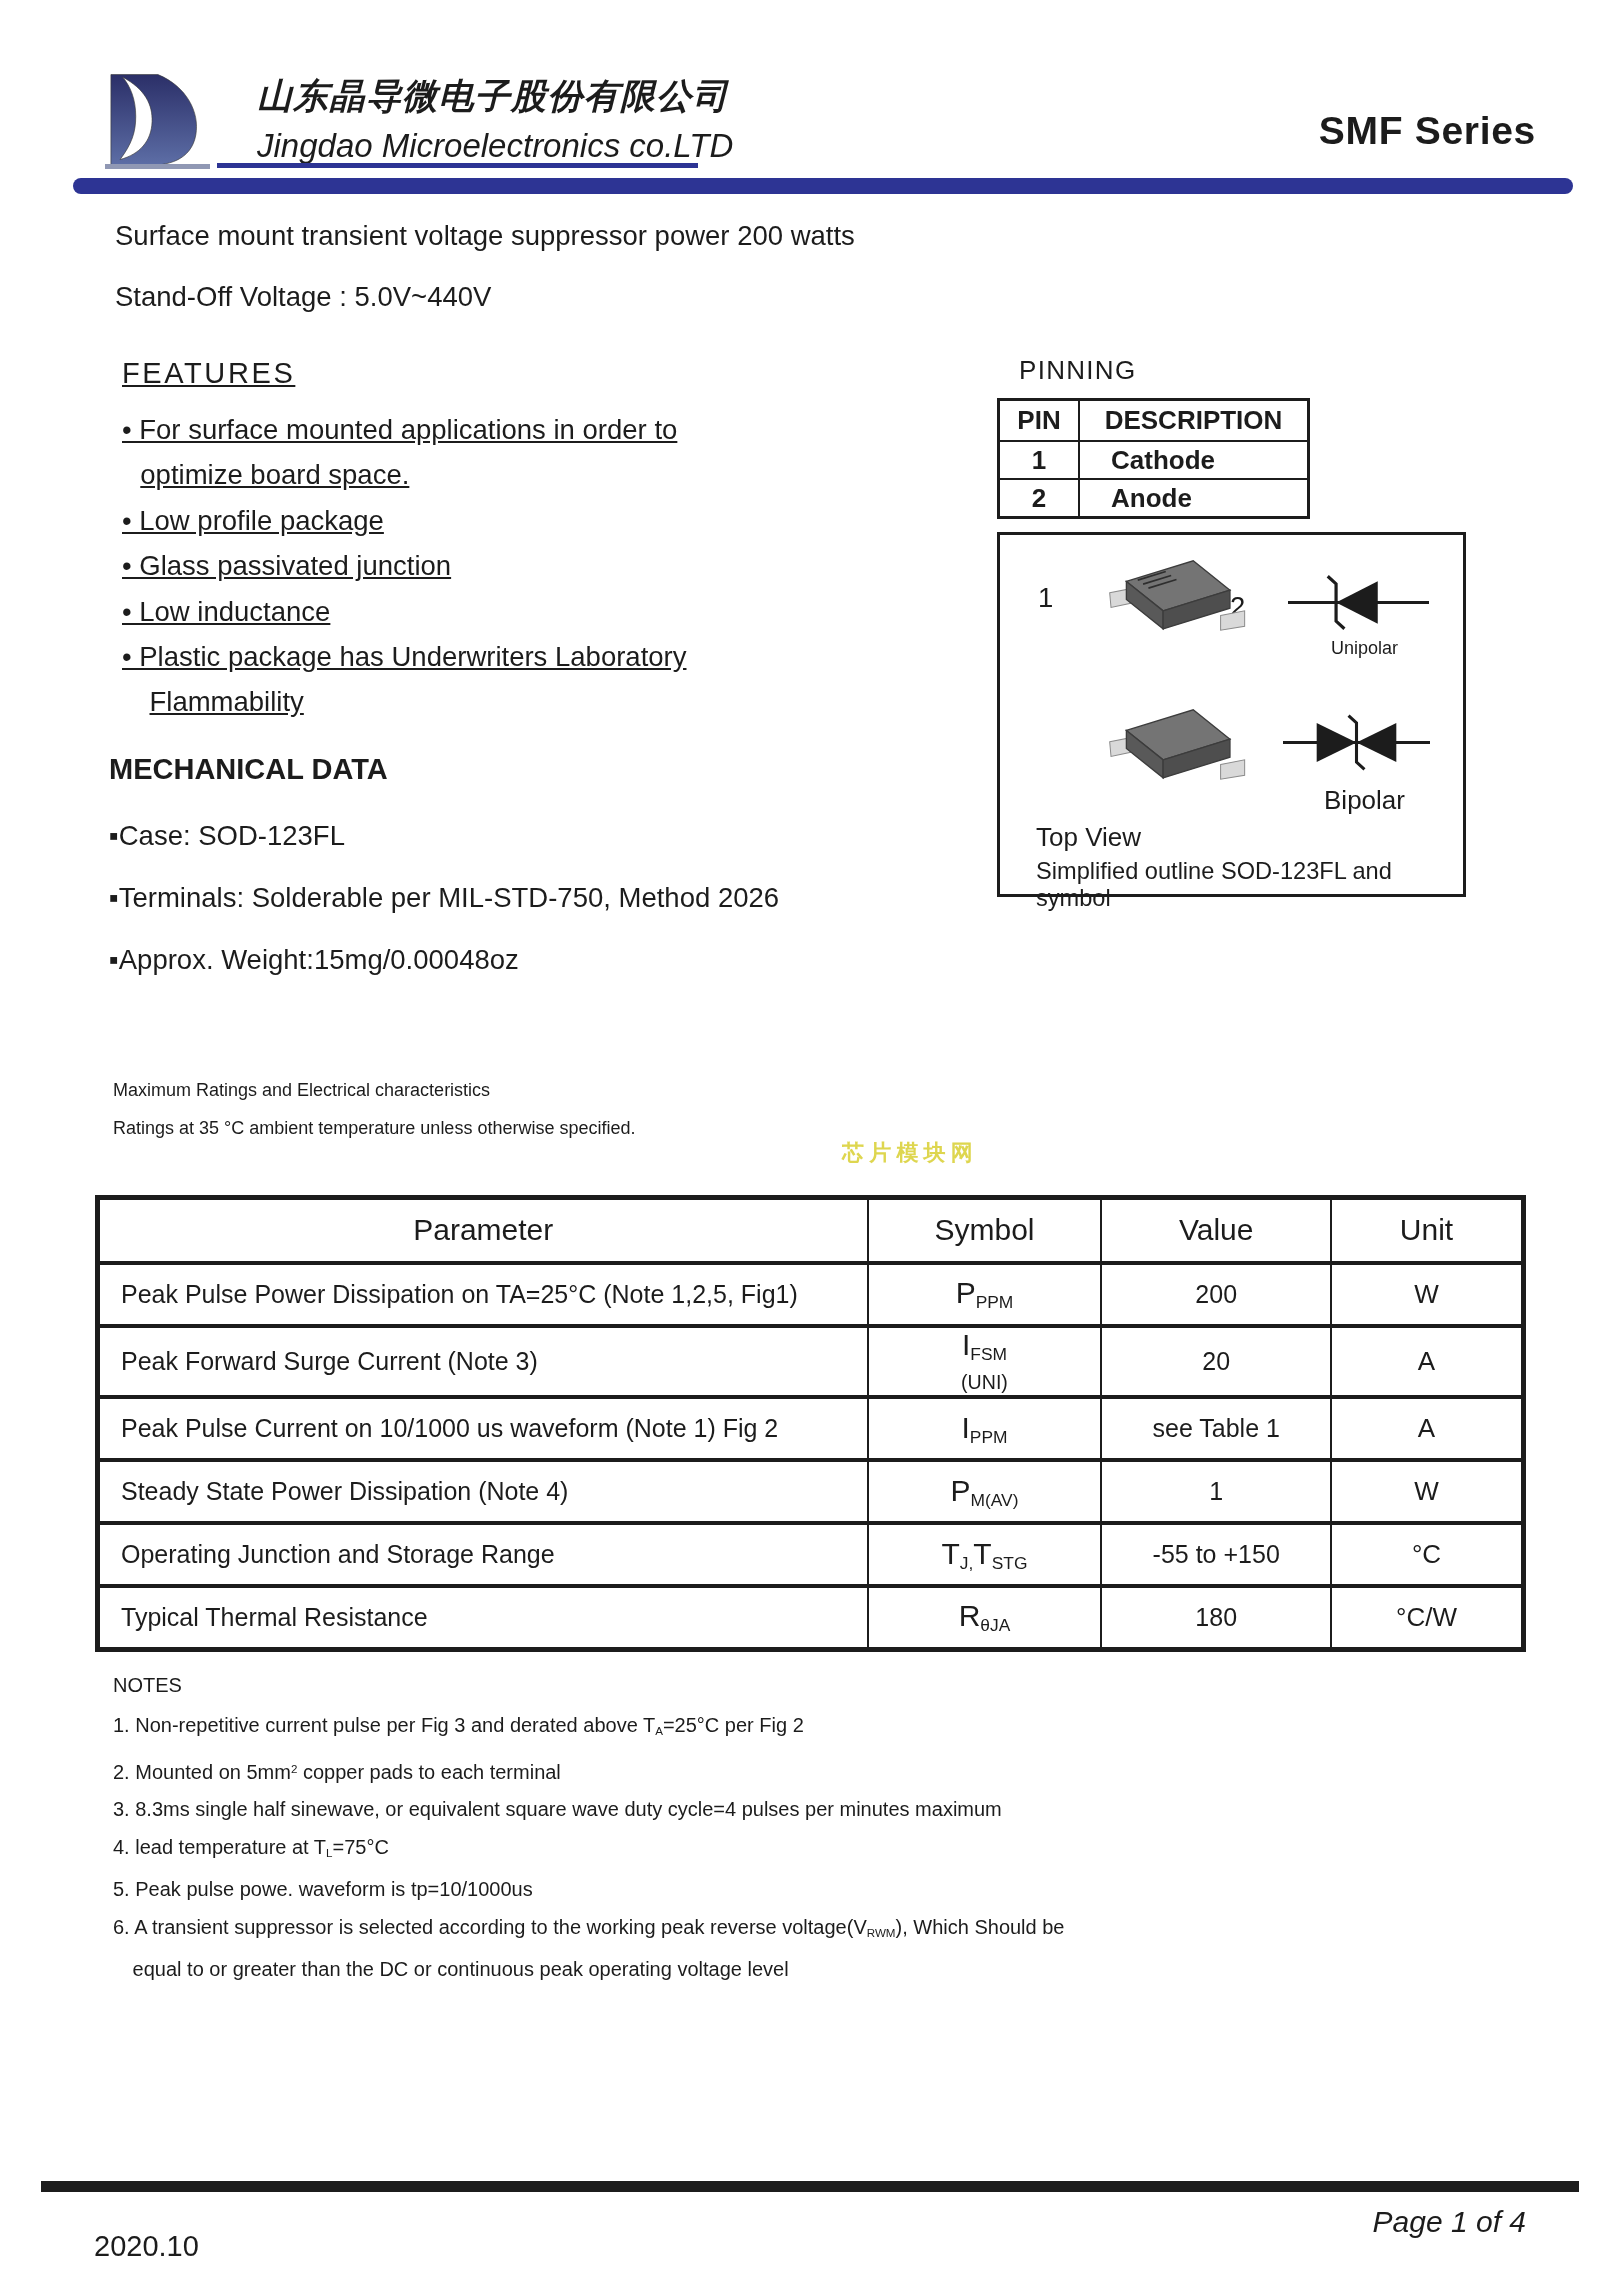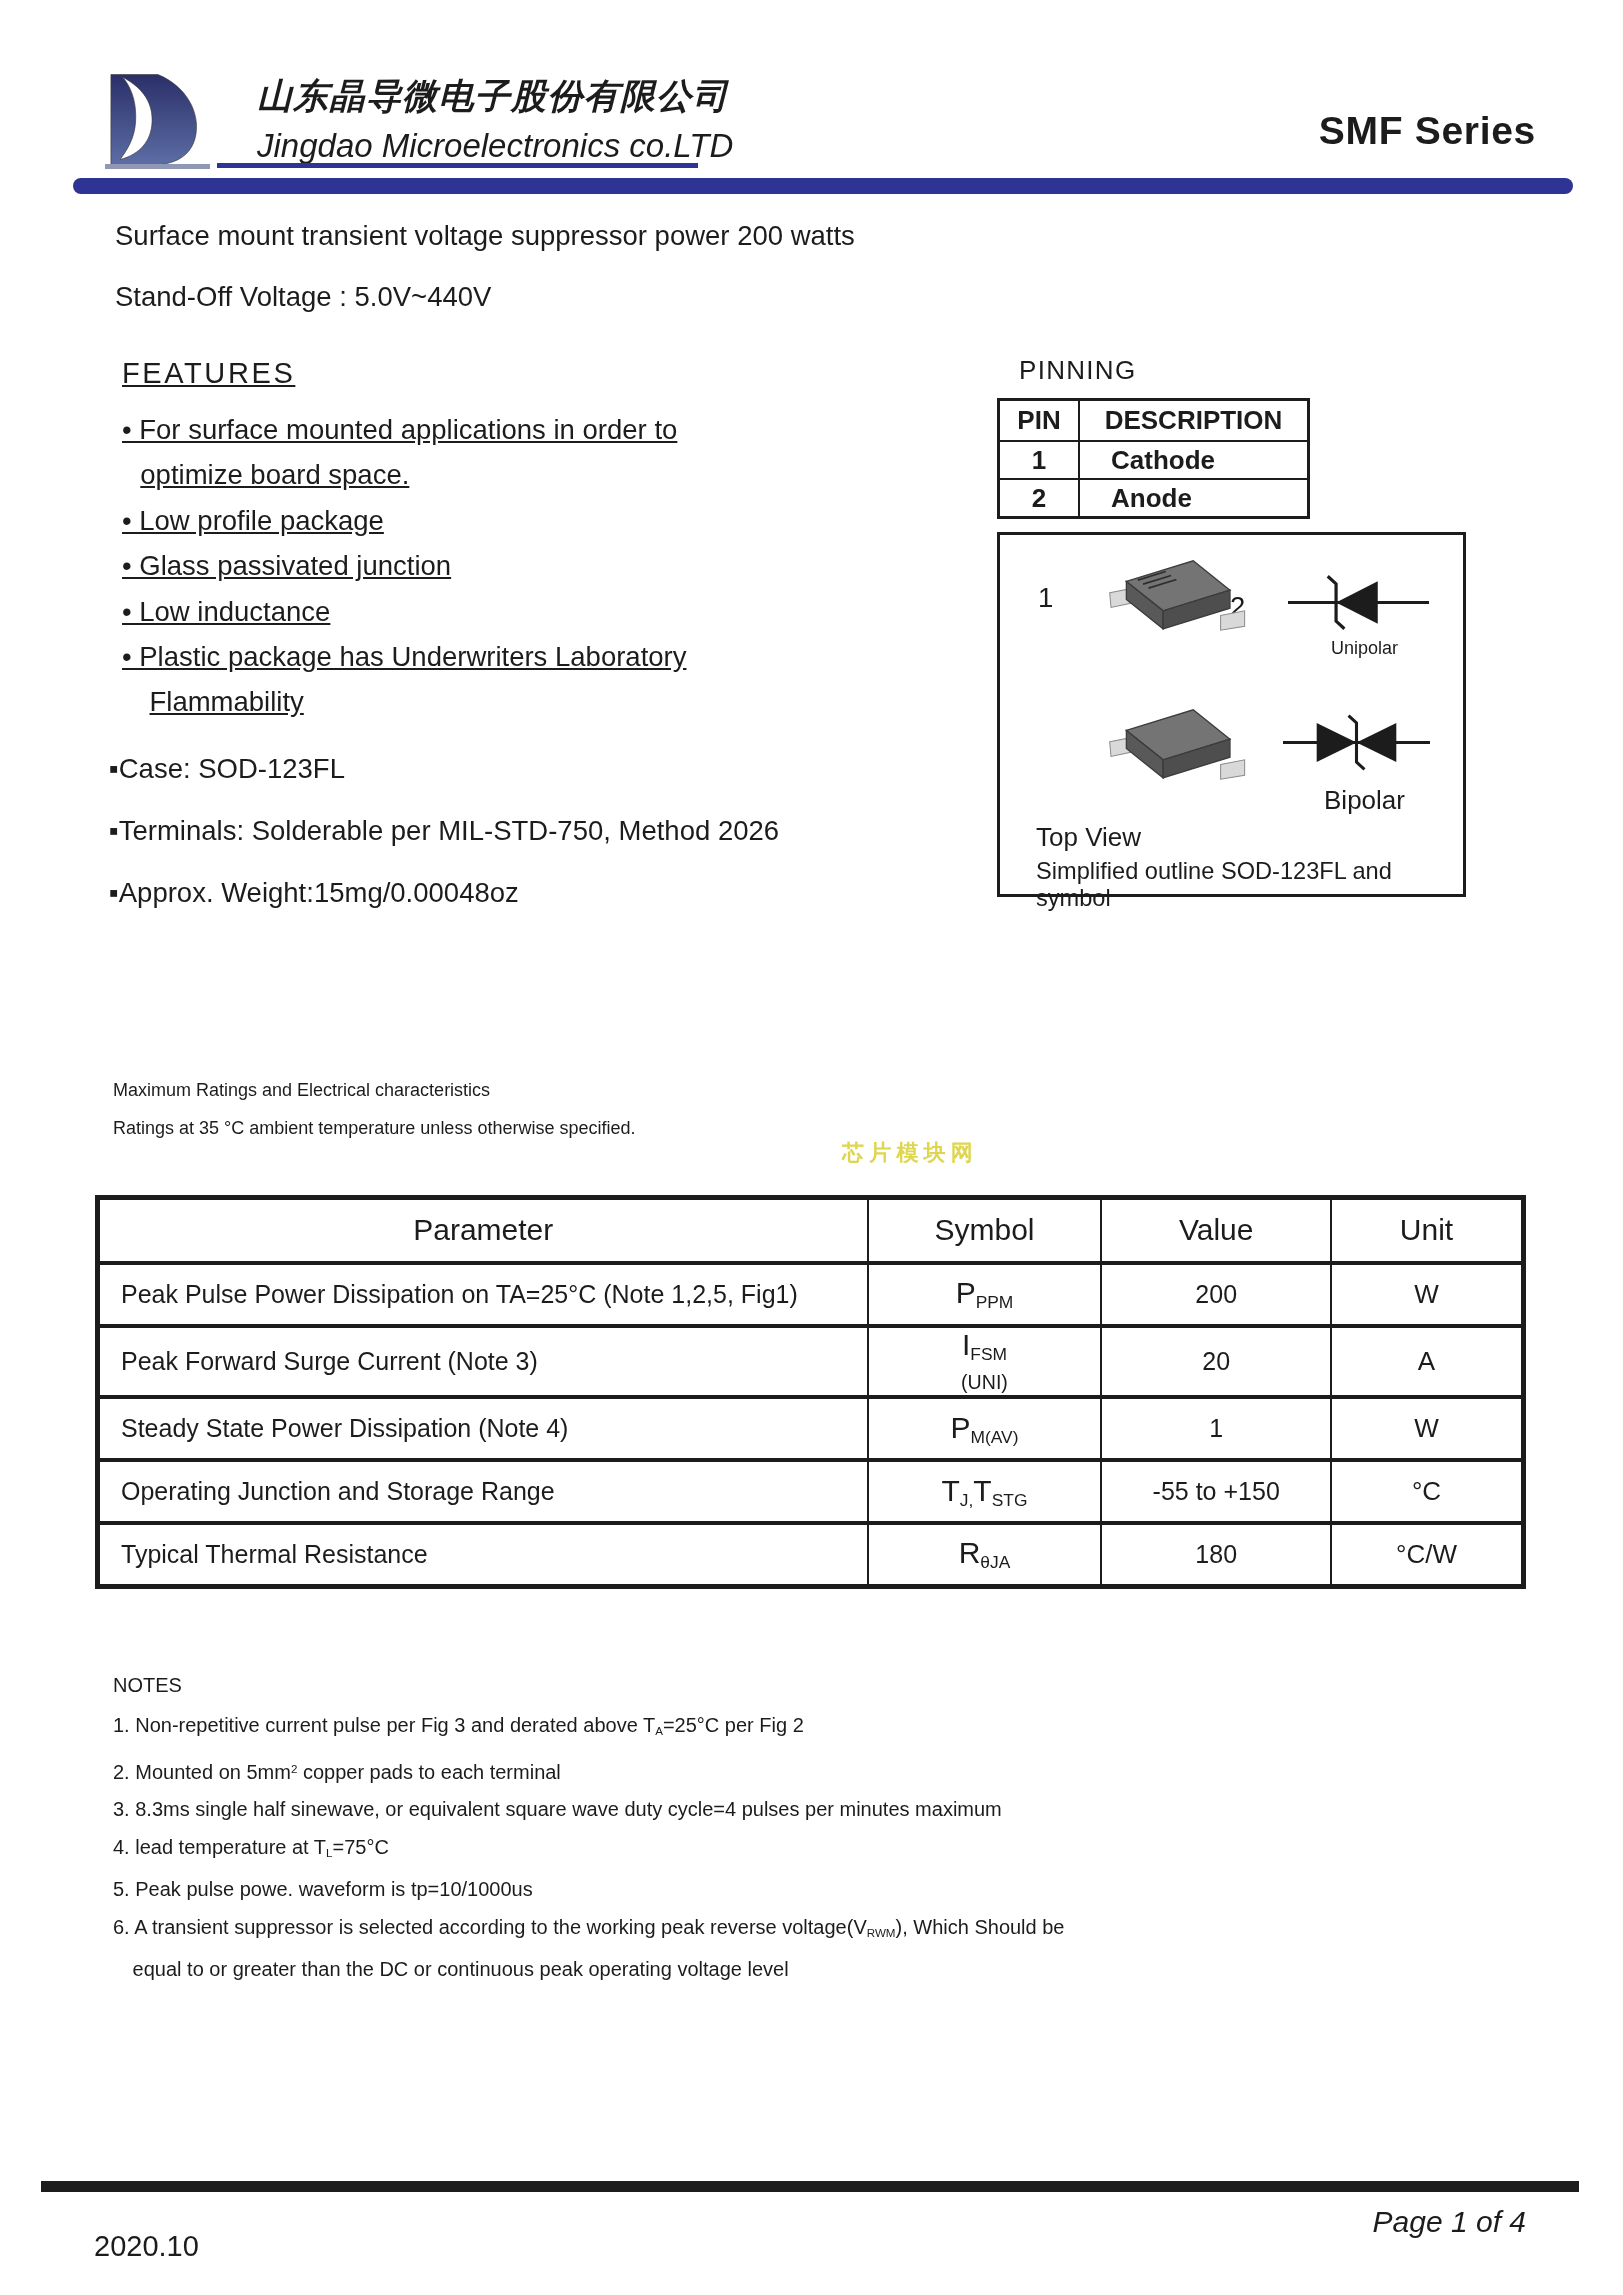--- a/index.html
+++ b/index.html
@@ -188,20 +188,21 @@
       <polygon points="120,50 185,18 185,82" fill="#1c1c1c"></polygon>
       <polyline points="107,6 120,18 120,82 133,94" fill="none" stroke="#1c1c1c" stroke-width="5"></polyline>
     </svg>
     <div class="bi-label">Bipolar</div>
 
     <div class="outline-cap1">Top View</div>
     <div class="outline-cap2">Simplified outline SOD-123FL and symbol</div>
   </div>
 
   <div class="mech">
+    <div class="mech-heading">MECHANICAL DATA</div>
     <div class="mech-item">▪Case: SOD-123FL</div>
     <div class="mech-item">▪Terminals: Solderable per MIL-STD-750, Method 2026</div>
     <div class="mech-item">▪Approx. Weight:15mg/0.00048oz</div>
   </div>
 
   <div class="watermark">芯片模块网</div>
   <div class="ratings-head">
     <div>Maximum Ratings and Electrical characteristics</div>
     <div class="ratings-sub">Ratings at 35 °C ambient temperature unless otherwise specified.</div>
   </div>
@@ -226,20 +227,26 @@
       <td class="val-cell">200</td>
       <td class="unit-cell">W</td>
     </tr>
     <tr>
       <td class="param-cell">Peak Forward Surge Current (Note 3)</td>
       <td class="sym-cell">I<sub>FSM</sub><br><span class="seg-small">(UNI)</span></td>
       <td class="val-cell">20</td>
       <td class="unit-cell">A</td>
     </tr>
     <tr>
+      <td class="param-cell">Peak Pulse Current on 10/1000 us waveform (Note 1) Fig 2</td>
+      <td class="sym-cell">I<sub>PPM</sub></td>
+      <td class="val-cell">see Table 1</td>
+      <td class="unit-cell">A</td>
+    </tr>
+    <tr>
       <td class="param-cell">Steady State Power Dissipation  (Note 4)</td>
       <td class="sym-cell">P<sub>M(AV)</sub></td>
       <td class="val-cell">1</td>
       <td class="unit-cell">W</td>
     </tr>
     <tr>
       <td class="param-cell">Operating Junction and Storage Range</td>
       <td class="sym-cell">T<sub>J,</sub>T<sub>STG</sub></td>
       <td class="val-cell">-55 to +150</td>
       <td class="unit-cell">°C</td>

